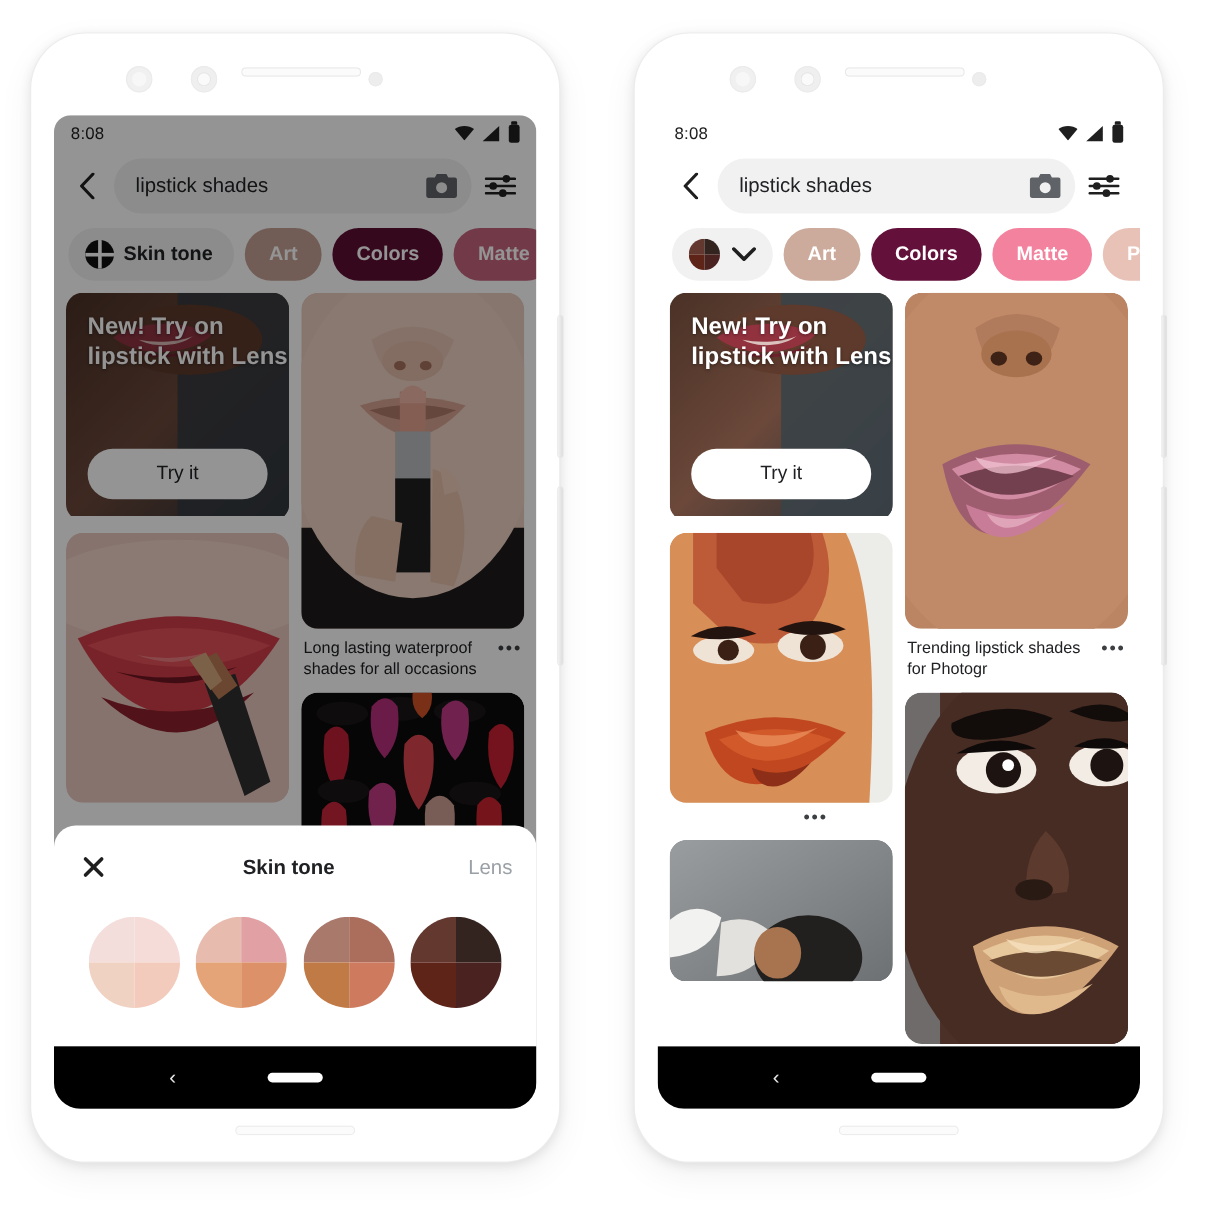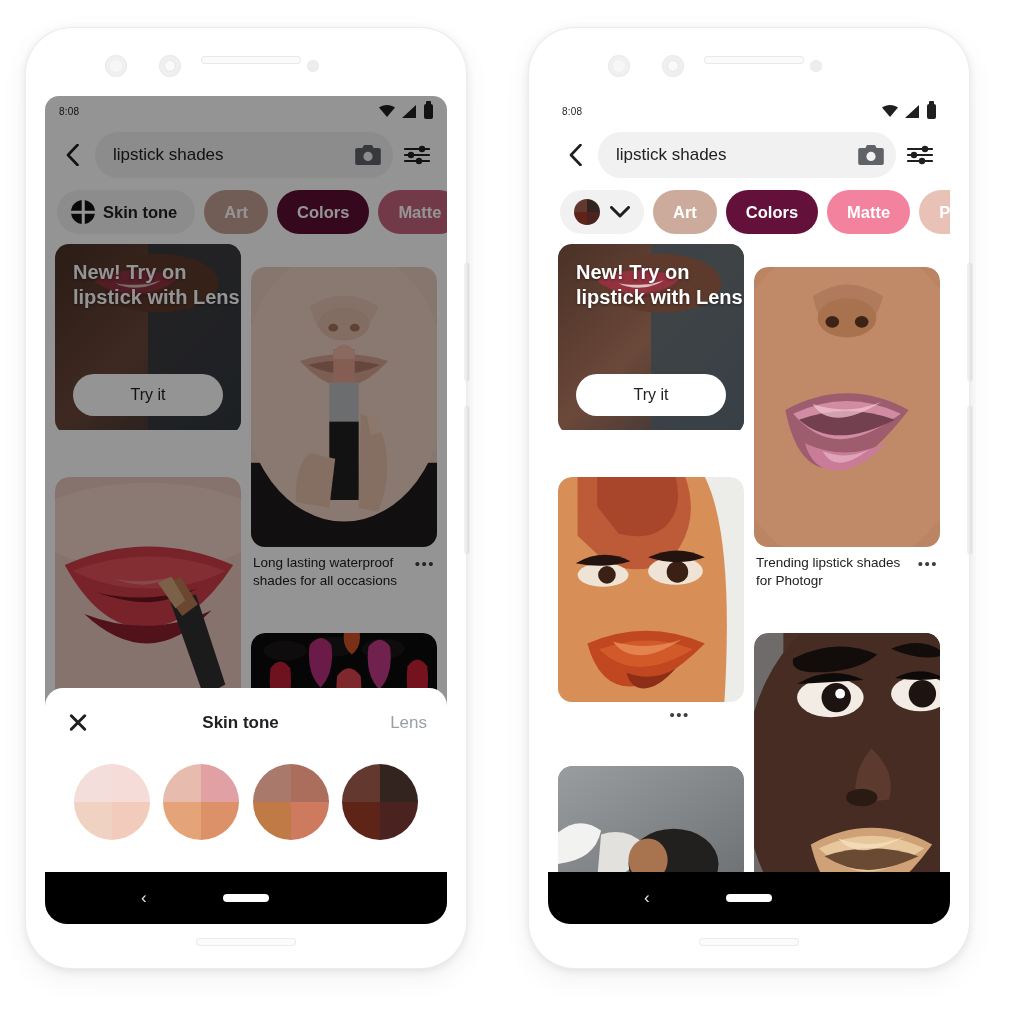--- a/index.html
+++ b/index.html
@@ -57,21 +57,21 @@
     border-radius:14px 14px 22px 22px;
     overflow:hidden;
     background:#ffffff;
   }
   .screen-inner{ position:absolute; inset:0; }
 
   
   .statusbar{
     height:30px; display:flex; align-items:center;
     padding:0 14px 0 14px; justify-content:space-between;
-    font-size:10px; color:#1f1f1f; letter-spacing:.2px;
+    font-size:14px; color:#1f1f1f; letter-spacing:.2px;
   }
   .status-icons{ display:flex; align-items:center; gap:7px; }
   .ic-wifi{ width:16px; height:12px; }
   .ic-sig{ width:15px; height:13px; }
   .ic-batt{ width:9px; height:15px; background:#1f1f1f; border-radius:2px; position:relative; }
   .ic-batt:before{ content:""; position:absolute; top:-2.5px; left:2px; width:5px; height:2.5px; background:#1f1f1f; border-radius:1px 1px 0 0; }
 
   
   .searchrow{ display:flex; align-items:center; padding:6px 12px 10px 10px; gap:6px; }
   .backbtn{ width:34px; height:34px; display:flex; align-items:center; justify-content:center; flex:0 0 auto;}
@@ -95,22 +95,22 @@
   .tone-dot{ width:26px; height:26px; border-radius:50%; overflow:hidden; position:relative; flex:0 0 auto; }
   .quad{ position:absolute; width:50%; height:50%; }
   .quad.q1{ left:0; top:0; } .quad.q2{ right:0; top:0; }
   .quad.q3{ left:0; bottom:0; } .quad.q4{ right:0; bottom:0; }
   .skin-icon{ width:24px; height:24px; border-radius:50%; position:relative; overflow:hidden; background:#111; flex:0 0 auto; }
   .skin-icon:before{ content:""; position:absolute; left:50%; top:0; width:2.5px; height:100%; background:#fff; transform:translateX(-50%); }
   .skin-icon:after{ content:""; position:absolute; top:50%; left:0; height:2.5px; width:100%; background:#fff; transform:translateY(-50%); }
 
   
   .grid{ display:flex; gap:10px; padding:0 10px; }
-  .col{ flex:1 1 0; display:flex; flex-direction:column; gap:20px; }
-  .card{ border-radius:14px; overflow:hidden; position:relative;margin-top:23px; }
+  .col{ flex:1 1 0; display:flex; flex-direction:column; gap:10px; }
+  .card{ border-radius:14px; overflow:hidden; position:relative; }
   .cardimg{ width:100%; display:block; border-radius:14px; }
   .caption{ font-size:13.5px; line-height:1.32; color:#202124; padding:7px 2px 0 2px; display:flex; gap:6px; align-items:flex-start; }
   .caption .txt{ flex:1 1 auto; }
   .dots{ font-size:15px; letter-spacing:1.5px; color:#3c4043; line-height:1; padding-top:2px; flex:0 0 auto;}
   .dots-only{ display:flex; justify-content:flex-start; padding:4px 0 0 60%; font-size:15px; letter-spacing:1.5px; color:#3c4043; }
 
   
   .promo{ position:relative; border-radius:14px; overflow:hidden; height:190px; }
   .promo .bg{ position:absolute; inset:0; }
   .promo .ptitle{

